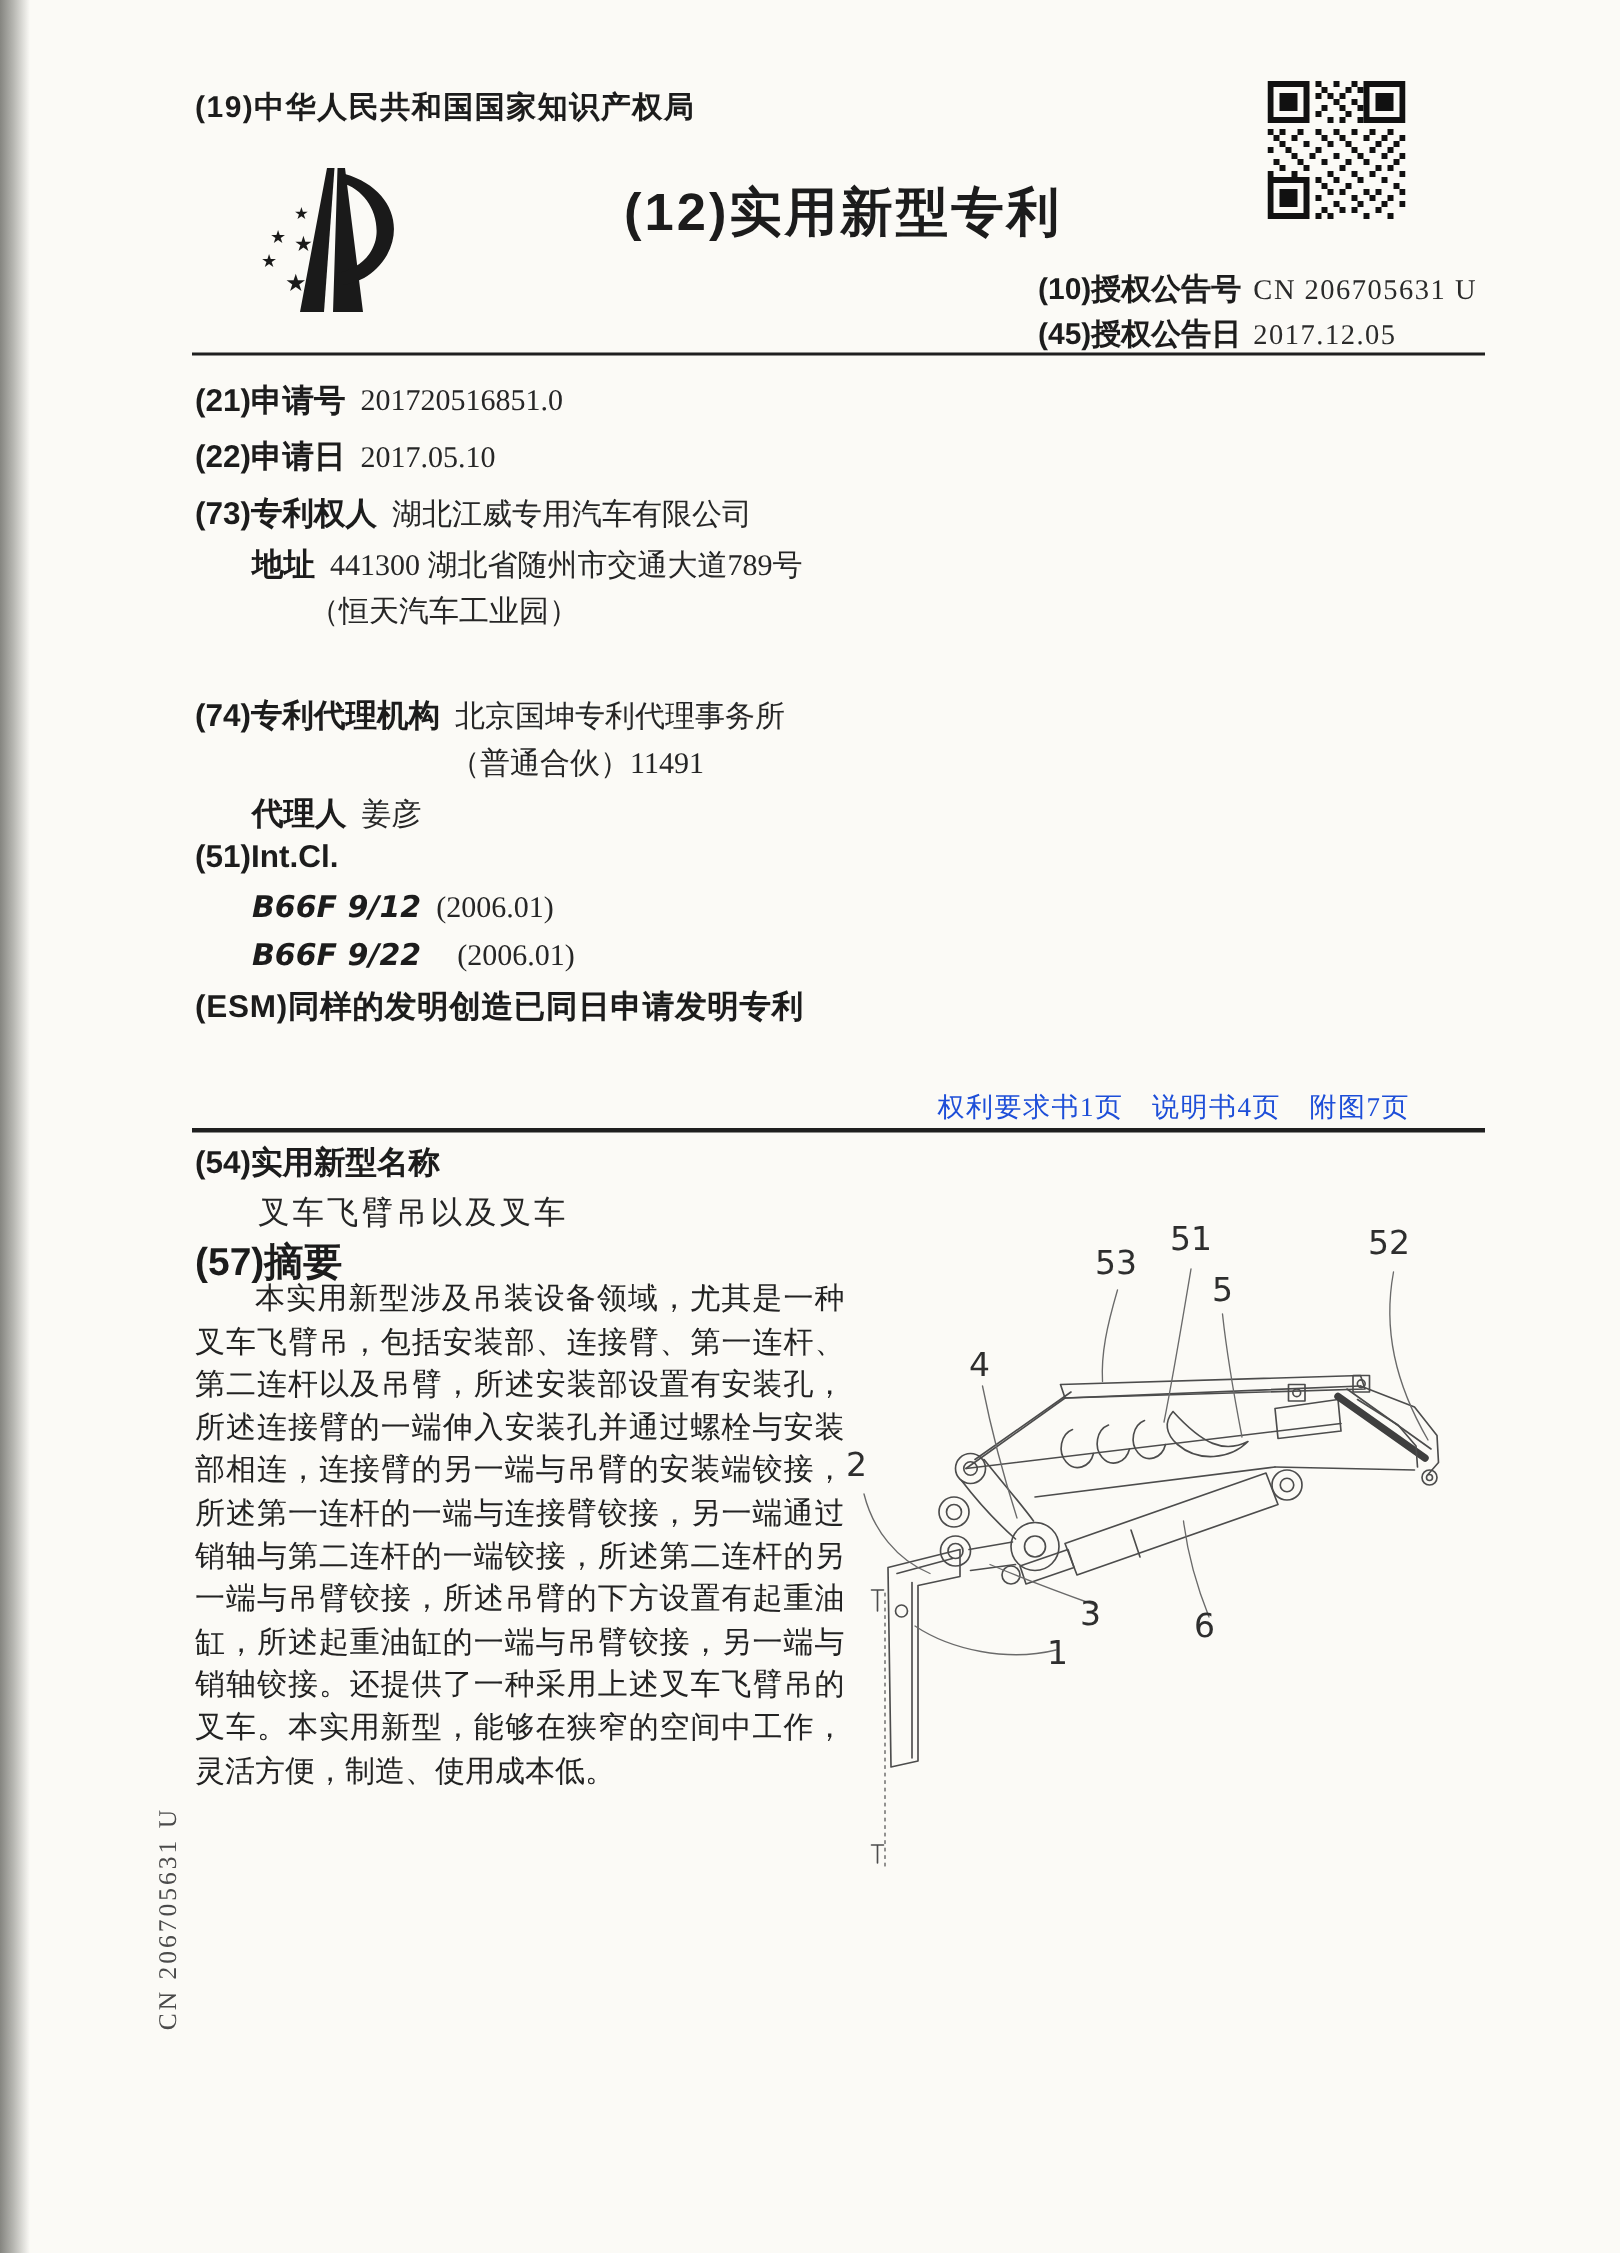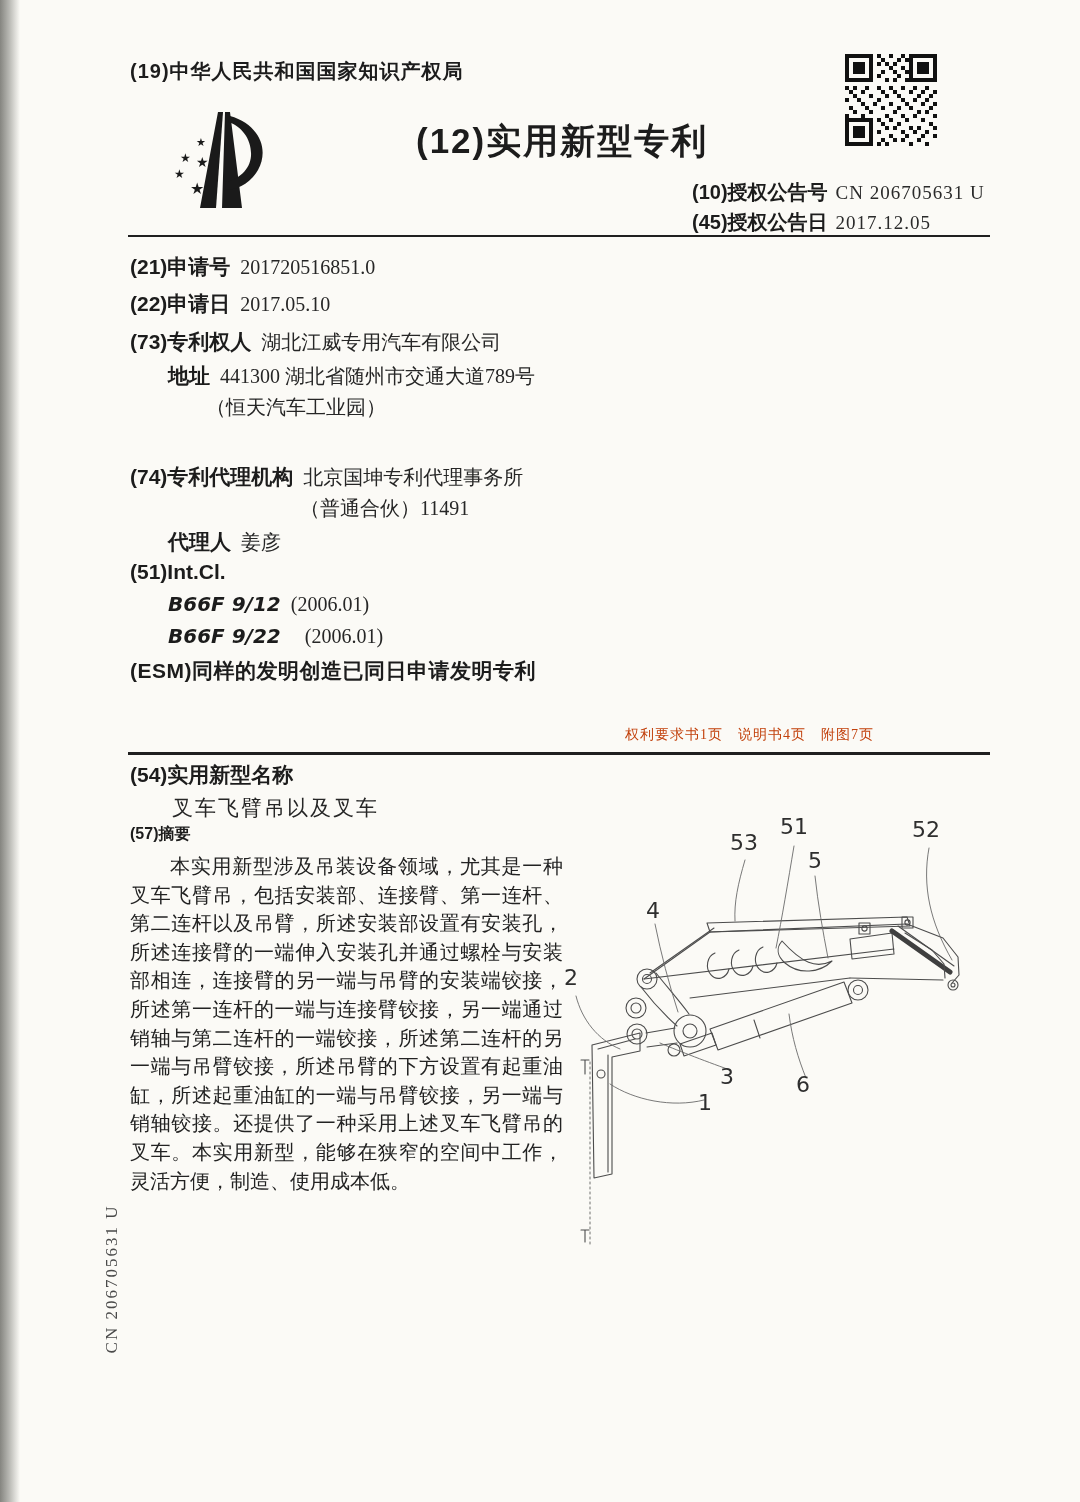--- a/index.html
+++ b/index.html
@@ -37,25 +37,25 @@
   .ragency2{left:300px;top:495px;}
   .ragent{left:168px;top:528px;}
   .r51{left:130px;top:560px;}
   .ipc{left:168px;top:592px;}
   .ipc2{left:168px;top:624px;gap:24px;}
   .ipc .code,.ipc2 .code{font-family:"DejaVu Sans",sans-serif;font-style:italic;font-weight:700;font-size:20px;}
   .ipc .ver,.ipc2 .ver{font-size:20px;}
   .resm{left:130px;top:657px;}
   .resm .lbl{font-size:21px;letter-spacing:0.5px;}
 
-  .pages-info{position:absolute;left:625px;top:726px;font-size:14px;color:#c2410c;letter-spacing:1px;}
+  .pages-info{position:absolute;left:625px;top:726px;font-size:18px;color:#1d4ed8;letter-spacing:1px;}
 
   .s54-label{position:absolute;left:130px;top:761px;font-size:21px;}
   .utility-title{position:absolute;left:172px;top:794px;font-size:21px;color:#262626;letter-spacing:2px;}
-  .s57-label{position:absolute;left:130px;top:824px;font-size:16px;}
+  .s57-label{position:absolute;left:130px;top:824px;font-size:26px;}
   .abstract{position:absolute;left:130px;top:852px;width:433px;font-size:20px;line-height:28.6px;
             text-align:justify;text-justify:inter-ideograph;text-indent:2em;color:#222;}
 
   .figure{position:absolute;left:562px;top:802px;width:450px;height:450px;}
   .figure svg{position:absolute;left:0;top:0;}
   .callout{position:absolute;font-family:"DejaVu Sans",sans-serif;font-size:22px;color:#2e2e2e;}
   .c53{left:168px;top:28px;} .c51{left:218px;top:12px;} .c5{left:246px;top:46px;}
   .c52{left:350px;top:15px;} .c4{left:84px;top:96px;}  .c2{left:2px;top:163px;}
   .c3{left:158px;top:262px;} .c6{left:234px;top:270px;} .c1{left:136px;top:288px;}
 

